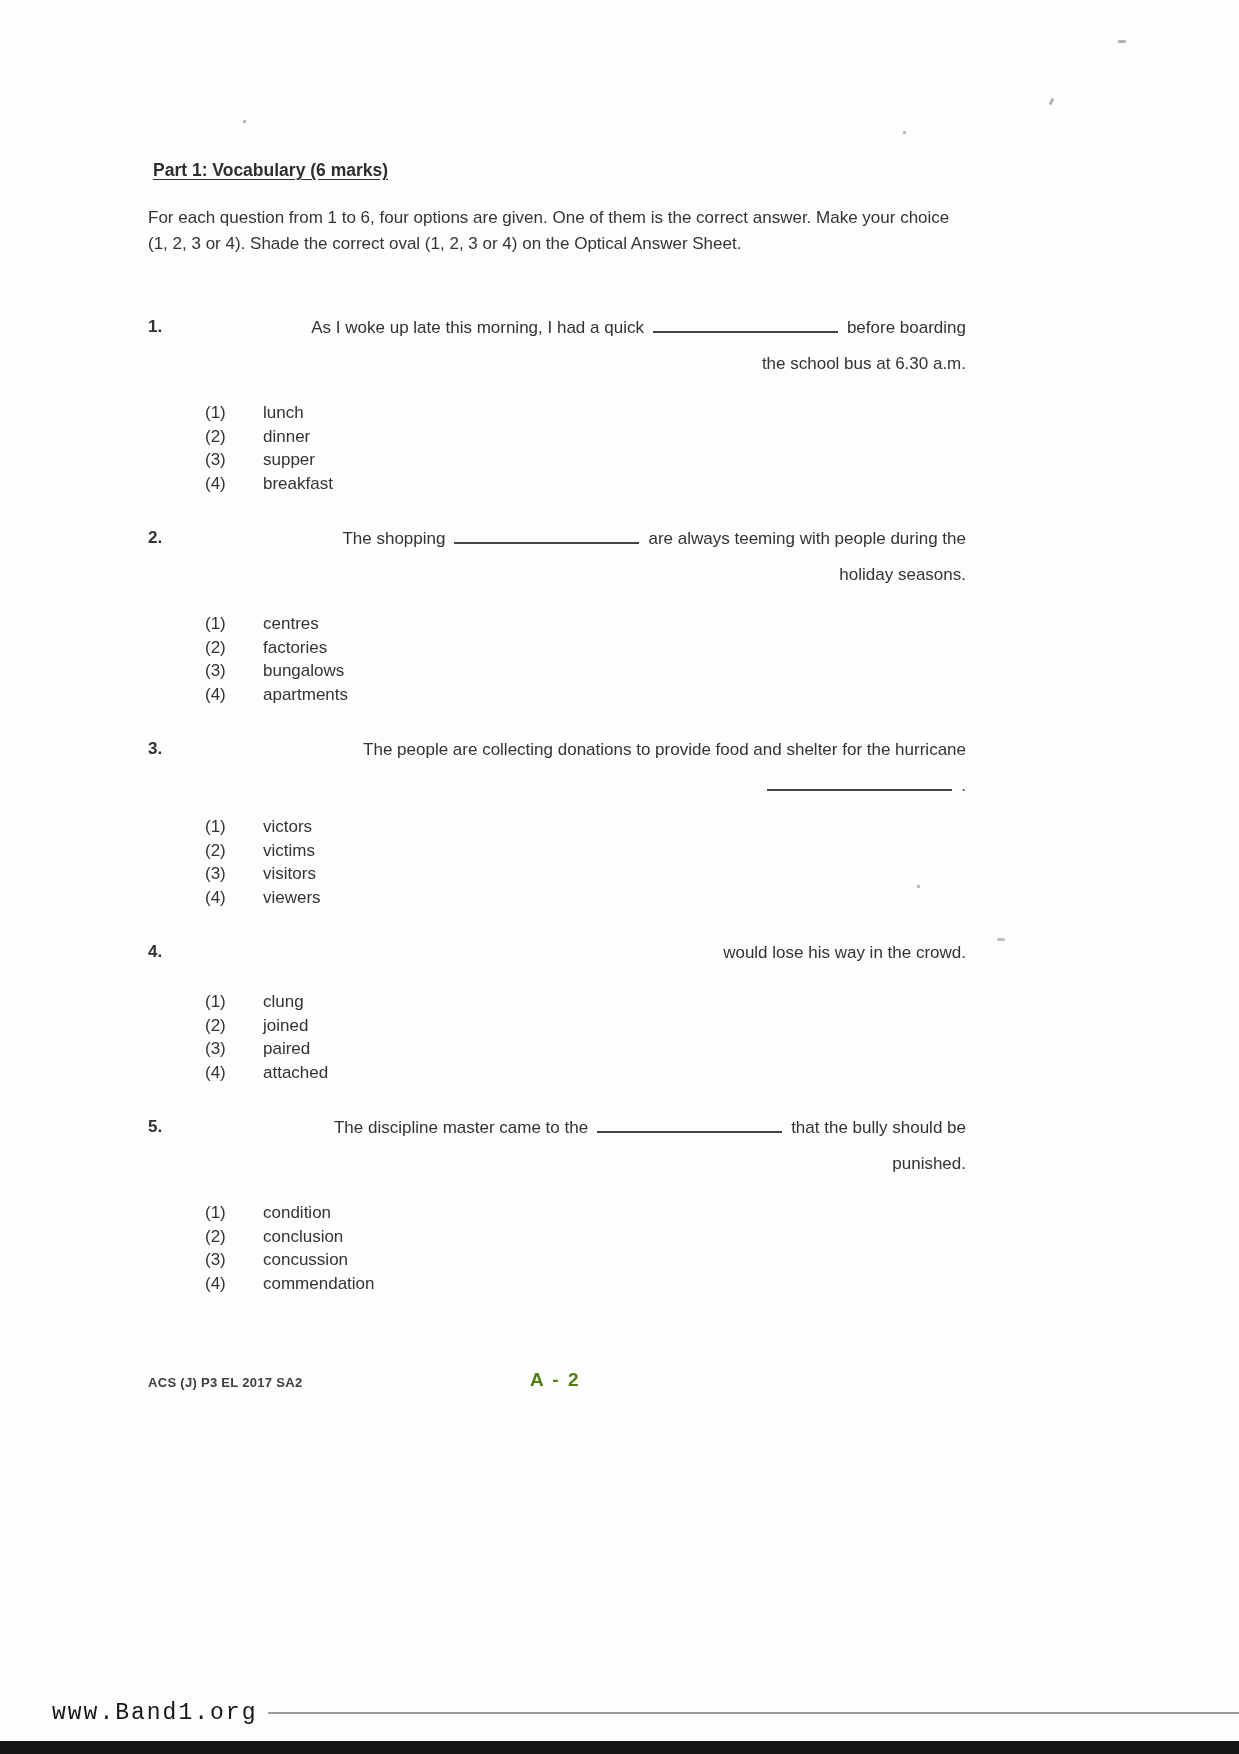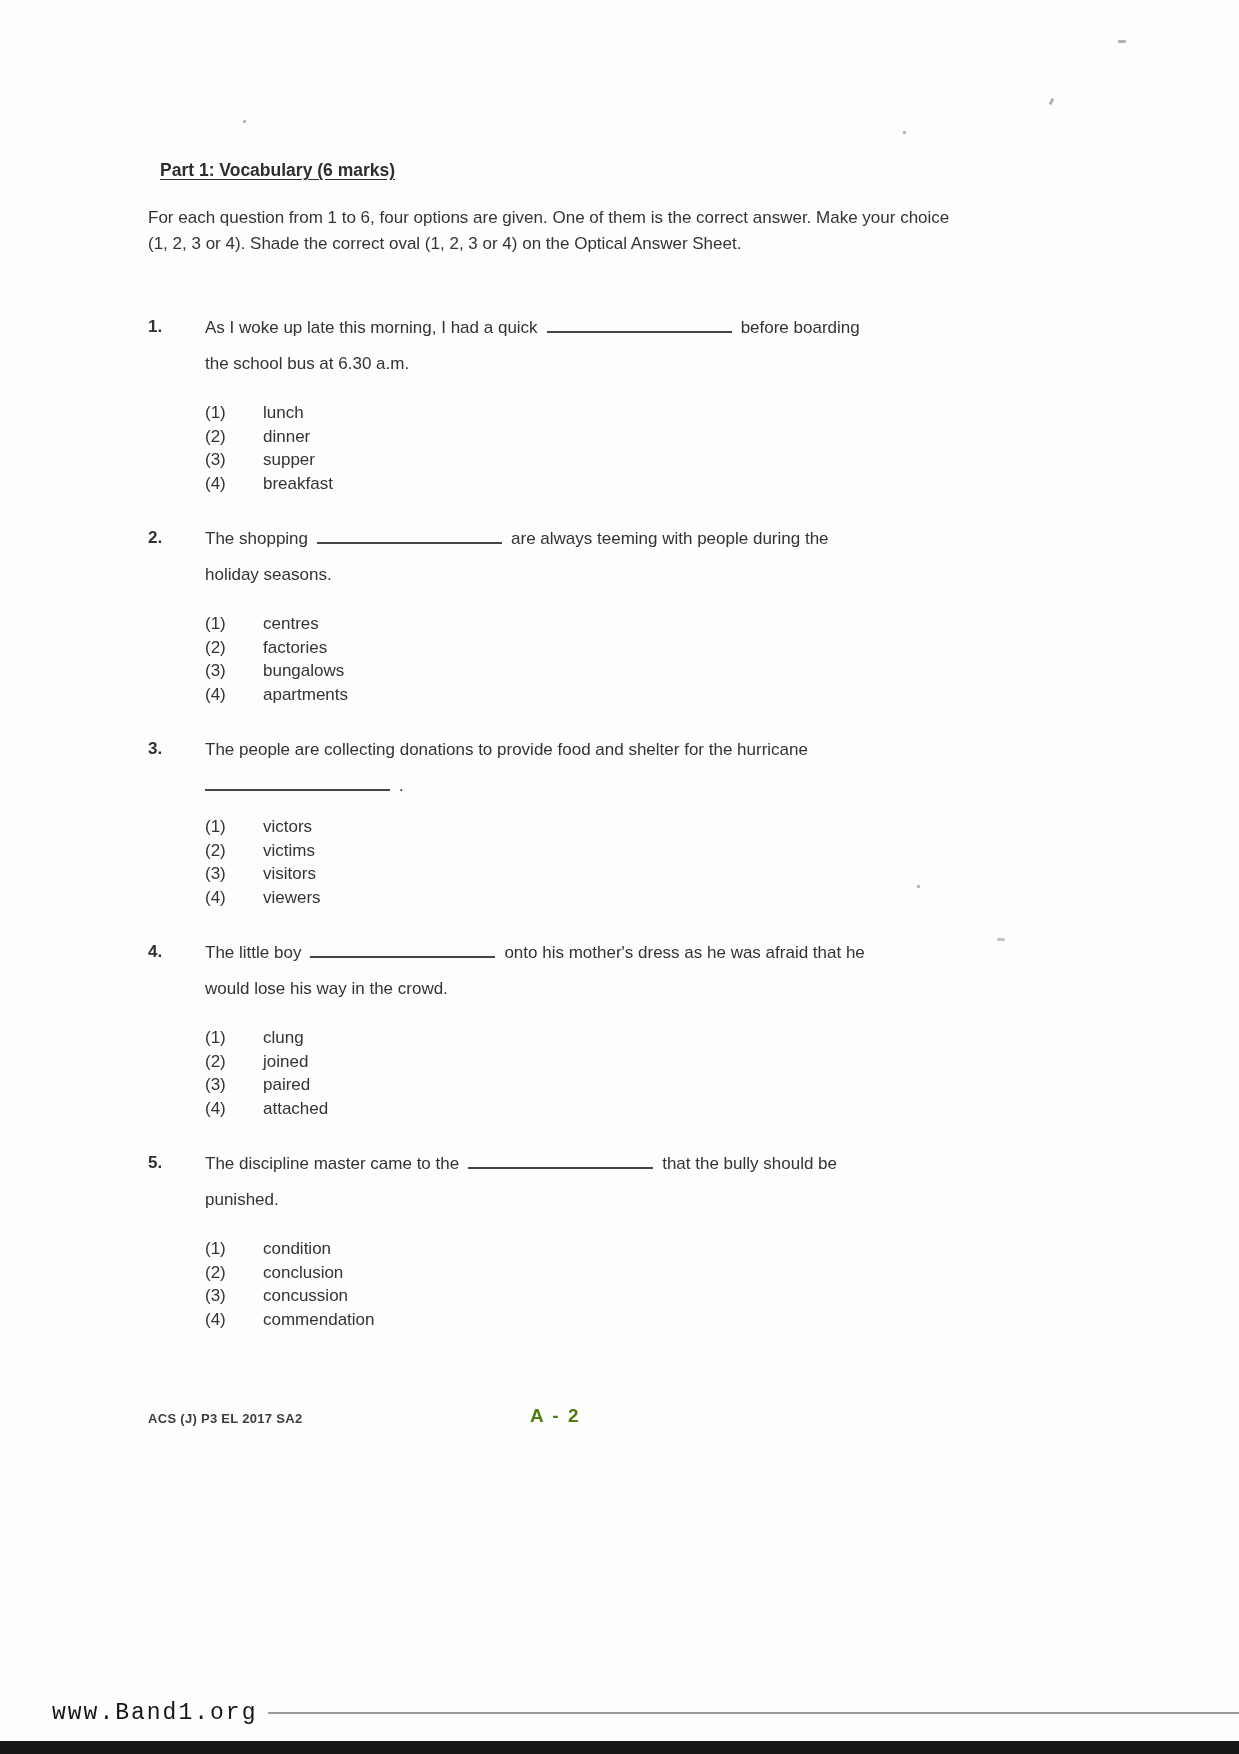--- a/index.html
+++ b/index.html
@@ -16,21 +16,21 @@
     position:absolute;
     left:148px;top:160px;
     width:818px;
   }
   .heading{
     font-size:17.5px;
     font-weight:700;
     text-decoration:underline;
     text-underline-offset:3px;
     color:#2e2e2e;
-    margin:0 0 24px 12px;
+    margin:0 0 24px 5px;
   }
   .instructions{
     font-size:17px;
     line-height:26px;
     color:#343434;
     margin:0 0 60px 0;
   }
   .question{
     display:flex;
     margin-bottom:33px;
@@ -41,20 +41,21 @@
     font-size:17px;
     font-weight:600;
     color:#303030;
   }
   .qbody{flex:1;}
   .qline{
     font-size:17px;
     line-height:22px;
     color:#333;
     margin-bottom:14px;
+    text-align:right;
   }
   .blank{
     display:inline-block;
     width:185px;
     height:14px;
     border-bottom:2px solid #454545;
     margin:0 9px;
     vertical-align:baseline;
   }
   .blank-solo-row{
@@ -225,23 +226,20 @@
             <span class="optnum">(4)</span>
             <span class="opttext">viewers</span>
           </div>
         </div>
       </div>
     </div>
 
     <div class="question">
       <div class="qnum">4.</div>
       <div class="qbody">
-        <div class="qline">
-          <span>The little boy</span><span class="blank"></span><span>onto his mother's dress as he was afraid that he</span>
-        </div>
         <div class="qline">would lose his way in the crowd.</div>
         <div class="options">
           <div class="opt">
             <span class="optnum">(1)</span>
             <span class="opttext">clung</span>
           </div>
           <div class="opt">
             <span class="optnum">(2)</span>
             <span class="opttext">joined</span>
           </div>

